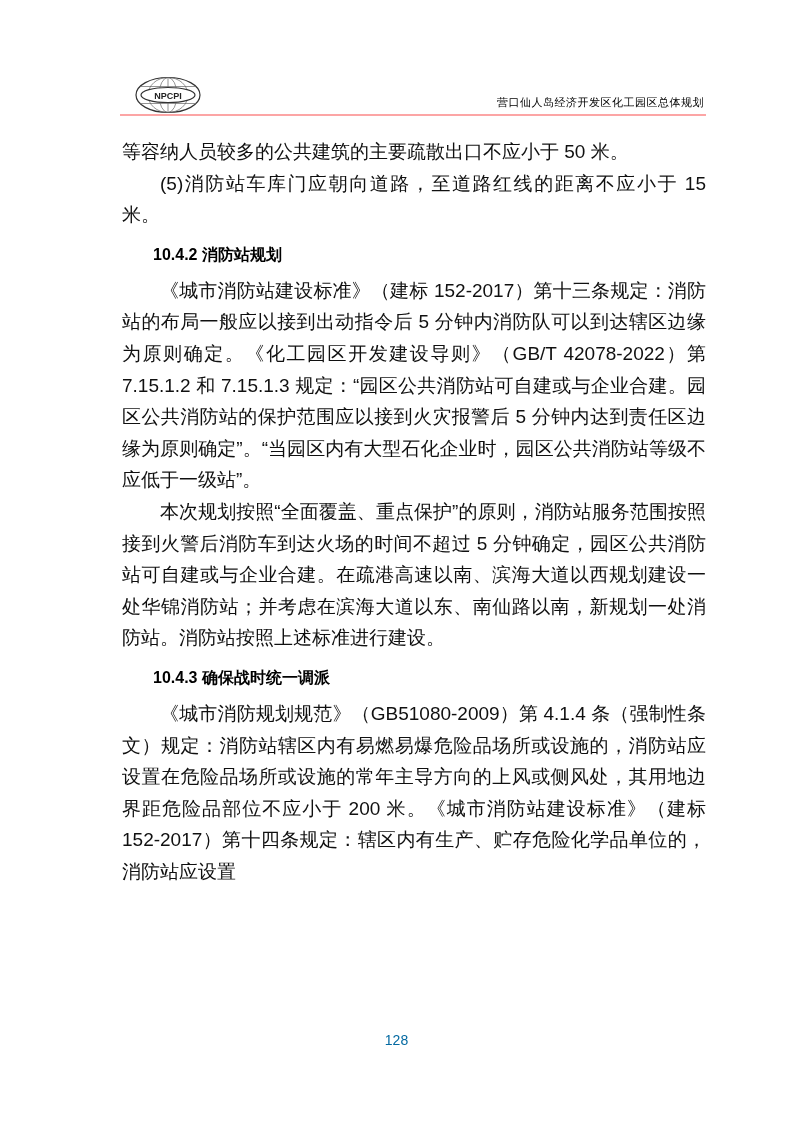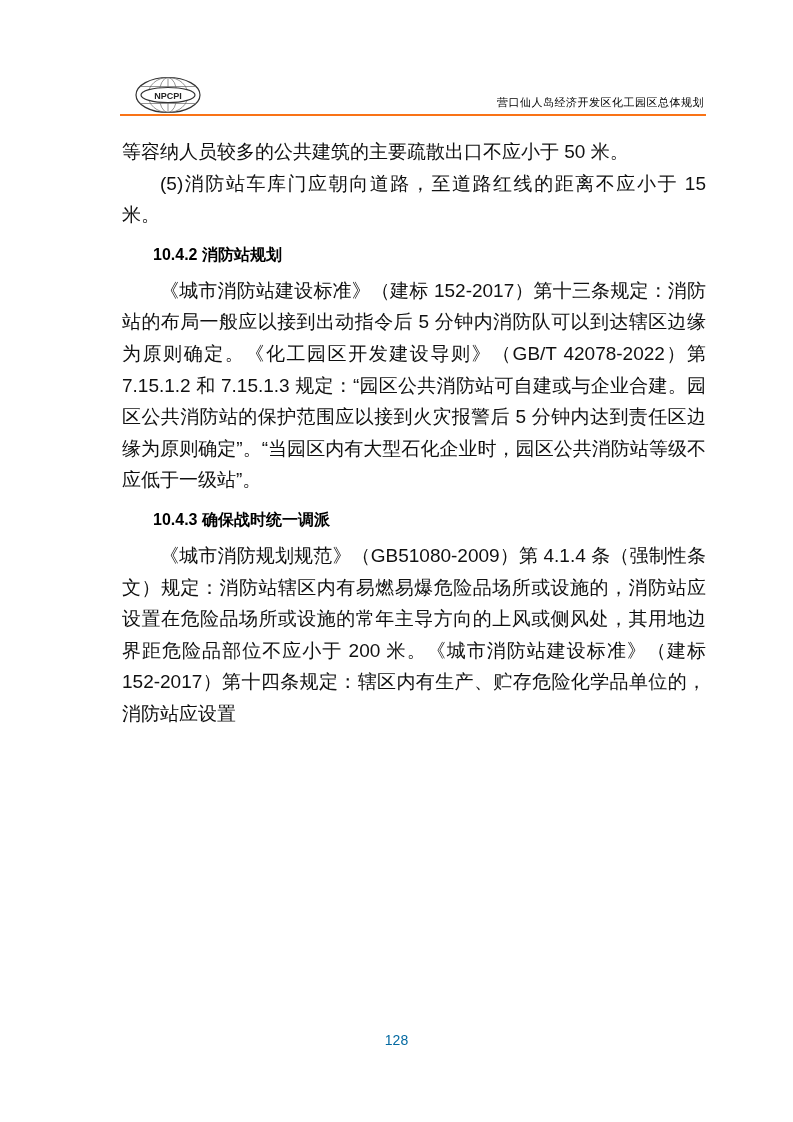--- a/index.html
+++ b/index.html
@@ -13,21 +13,21 @@
     color: #111111;
     overflow: hidden;
   }
   
   .page-header {
     position: absolute;
     left: 120px;
     top: 74px;
     width: 586px;
     height: 42px;
-    border-bottom: 2px solid #f97316;
+    border-bottom: 2px solid #fca5a5;
   }
   .logo {
     position: absolute;
     left: 14px;
     top: 2px;
     width: 68px;
     height: 38px;
   }
   .header-title {
     position: absolute;
@@ -93,20 +93,21 @@
       </svg>
     </div>
     <div class="header-title">营口仙人岛经济开发区化工园区总体规划</div>
   </header>
 
   <main class="page-body">
     <p class="no-indent">等容纳人员较多的公共建筑的主要疏散出口不应小于 50 米。</p>
     <p>(5)消防站车库门应朝向道路，至道路红线的距离不应小于 15 米。</p>
     <h3 class="section-heading">10.4.2 消防站规划</h3>
     <p>《城市消防站建设标准》（建标 152-2017）第十三条规定：消防站的布局一般应以接到出动指令后 5 分钟内消防队可以到达辖区边缘为原则确定。《化工园区开发建设导则》（GB/T 42078-2022）第 7.15.1.2 和 7.15.1.3 规定：“园区公共消防站可自建或与企业合建。园区公共消防站的保护范围应以接到火灾报警后 5 分钟内达到责任区边缘为原则确定”。“当园区内有大型石化企业时，园区公共消防站等级不应低于一级站”。</p>
+    <p>本次规划按照“全面覆盖、重点保护”的原则，消防站服务范围按照接到火警后消防车到达火场的时间不超过 5 分钟确定，园区公共消防站可自建或与企业合建。在疏港高速以南、滨海大道以西规划建设一处华锦消防站；并考虑在滨海大道以东、南仙路以南，新规划一处消防站。消防站按照上述标准进行建设。</p>
     <h3 class="section-heading">10.4.3 确保战时统一调派</h3>
     <p>《城市消防规划规范》（GB51080-2009）第 4.1.4 条（强制性条文）规定：消防站辖区内有易燃易爆危险品场所或设施的，消防站应设置在危险品场所或设施的常年主导方向的上风或侧风处，其用地边界距危险品部位不应小于 200 米。《城市消防站建设标准》（建标 152-2017）第十四条规定：辖区内有生产、贮存危险化学品单位的，消防站应设置</p>
   </main>
 
   <footer class="page-footer">
     <span class="page-number">128</span>
   </footer>
 
 </div>
 

